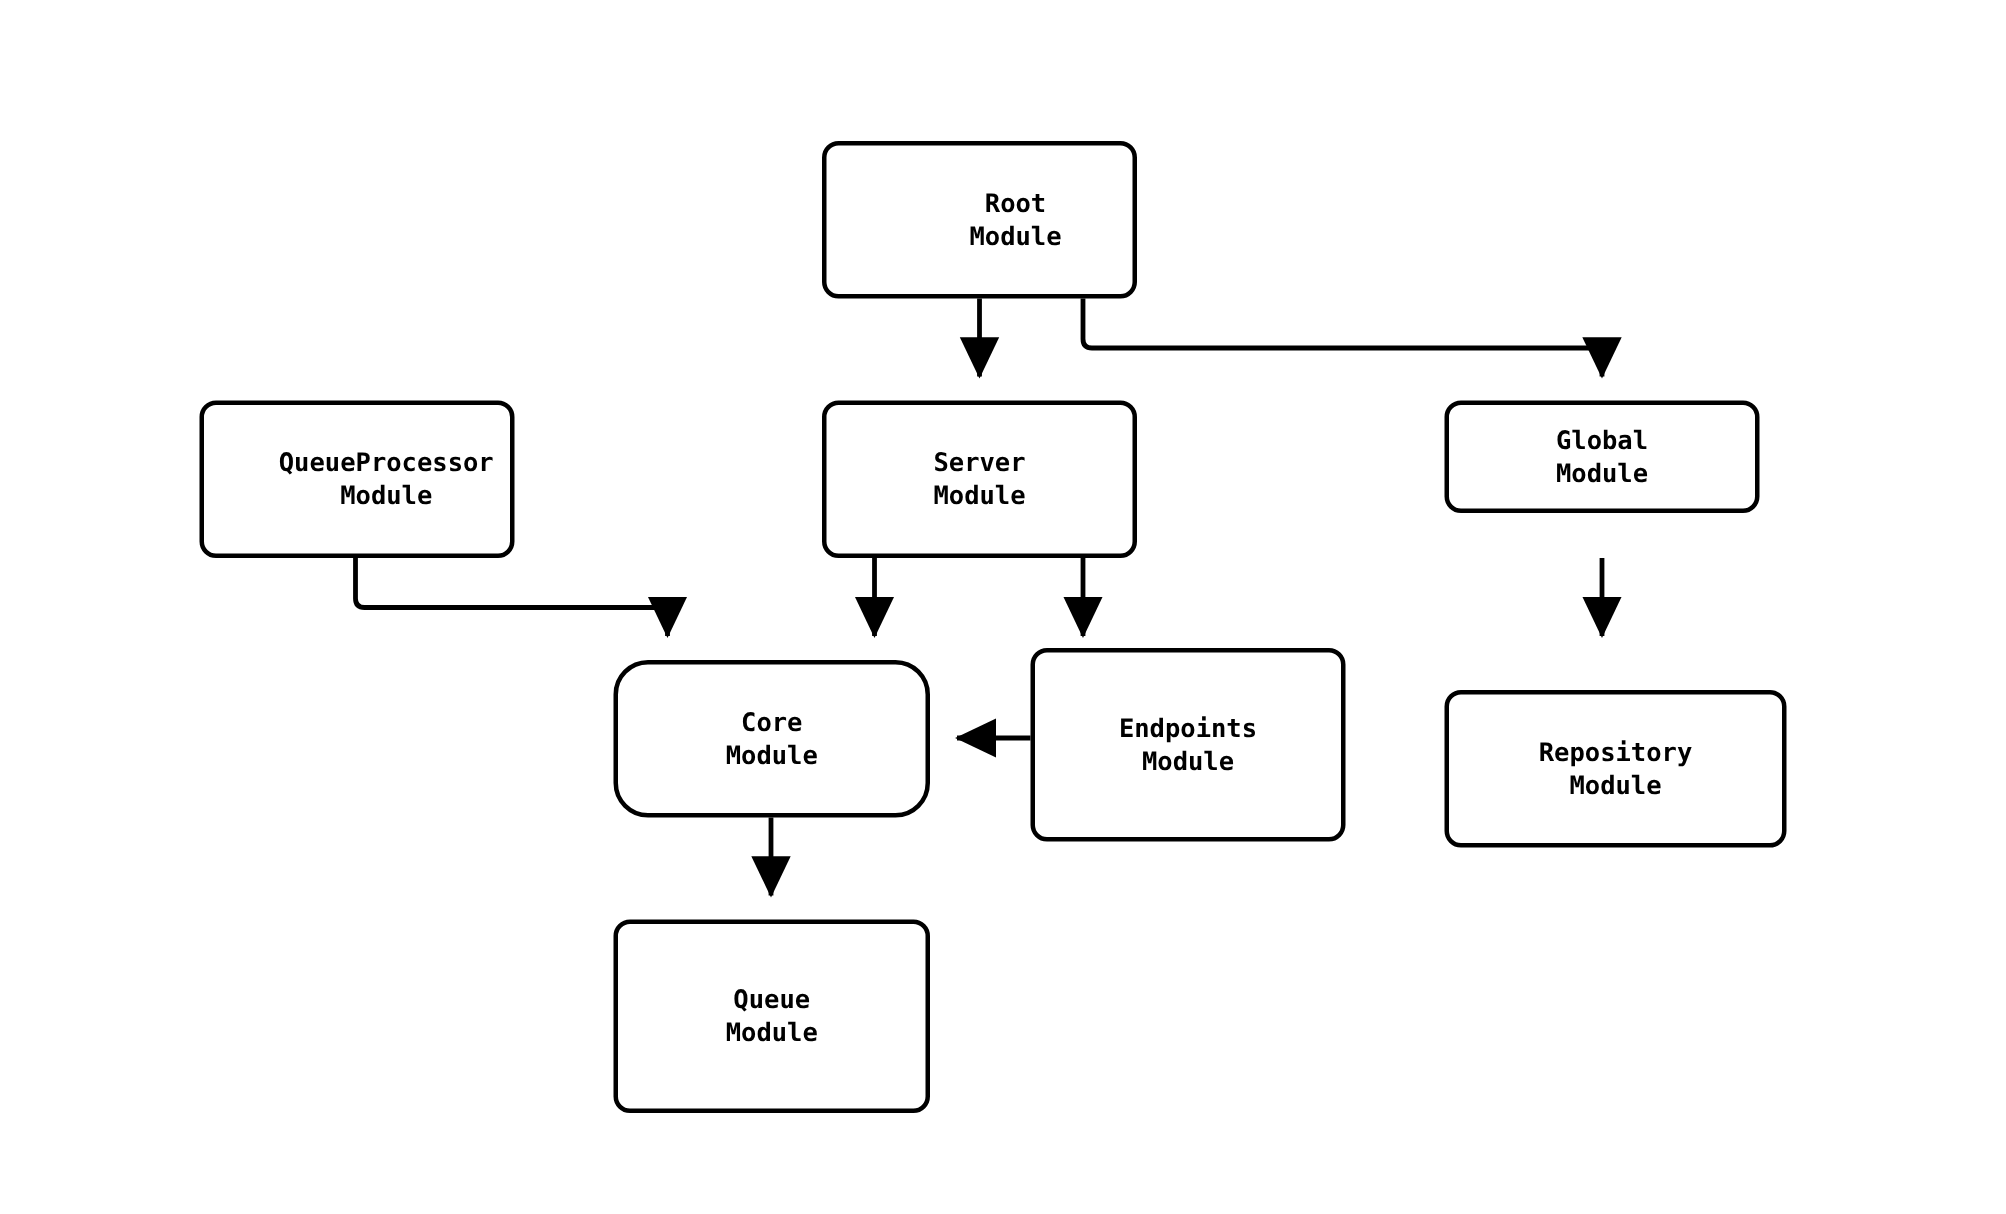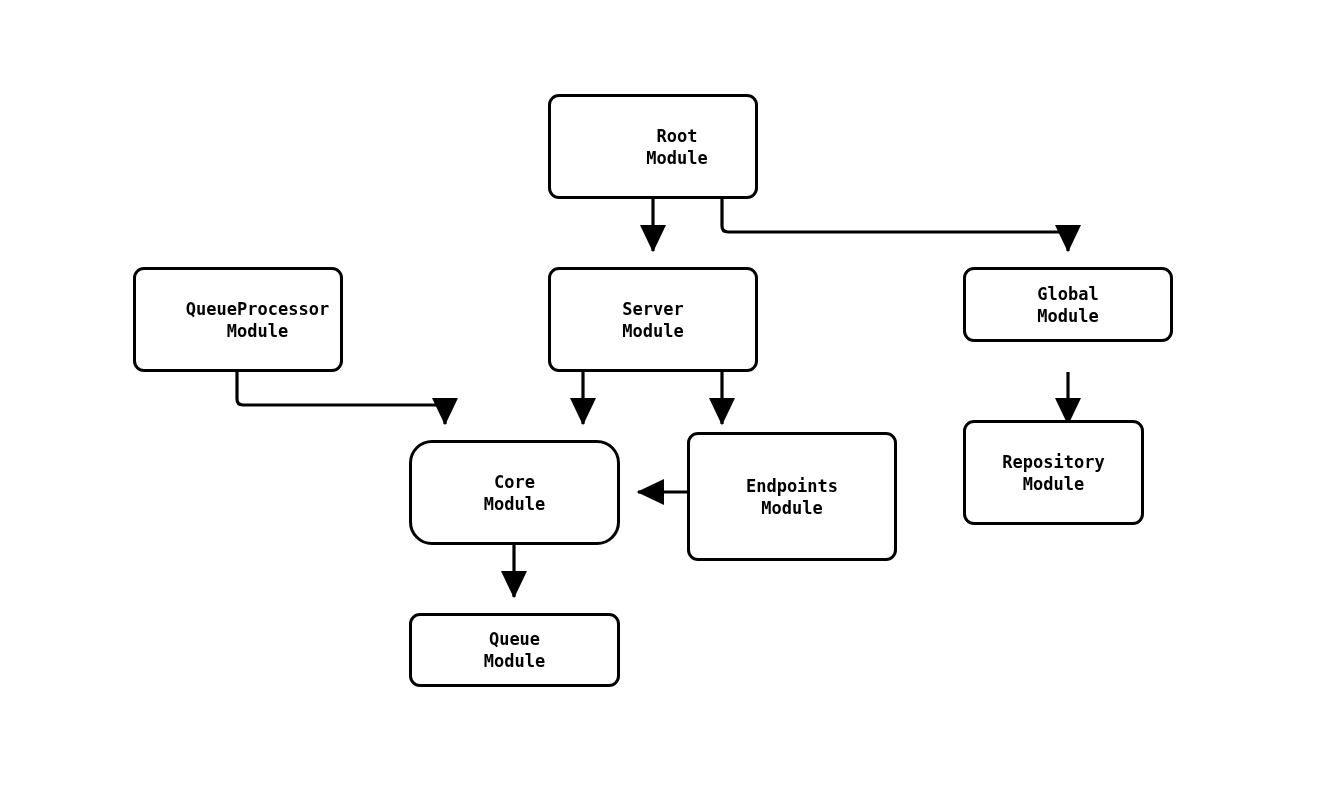--- a/index.html
+++ b/index.html
@@ -85,23 +85,23 @@
         <span class="ln">Module</span>
       </div>
       <div class="node" style="left: 409px; top: 440px; width: 211px; height: 105px; border-color: rgb(0, 0, 0); border-radius: 23px;">
         <span class="ln">Core</span>
         <span class="ln">Module</span>
       </div>
       <div class="node" style="left: 687px; top: 432px; width: 210px; height: 129px; border-color: rgb(0, 0, 0);">
         <span class="ln">Endpoints</span>
         <span class="ln">Module</span>
       </div>
-      <div class="node" style="left: 963px; top: 420px; width: 181px; height: 105px; border-color: rgb(0, 0, 0);">
+      <div class="node" style="left: 963px; top: 460px; width: 228px; height: 105px; border-color: rgb(0, 0, 0);">
         <span class="ln">Repository</span>
         <span class="ln">Module</span>
       </div>
-      <div class="node" style="left: 409px; top: 613px; width: 211px; height: 74px; border-color: rgb(0, 0, 0);">
+      <div class="node" style="left: 409px; top: 613px; width: 211px; height: 129px; border-color: rgb(0, 0, 0);">
         <span class="ln">Queue</span>
         <span class="ln">Module</span>
       </div>
     </div>
 
 </div>
 
 </body></html>

